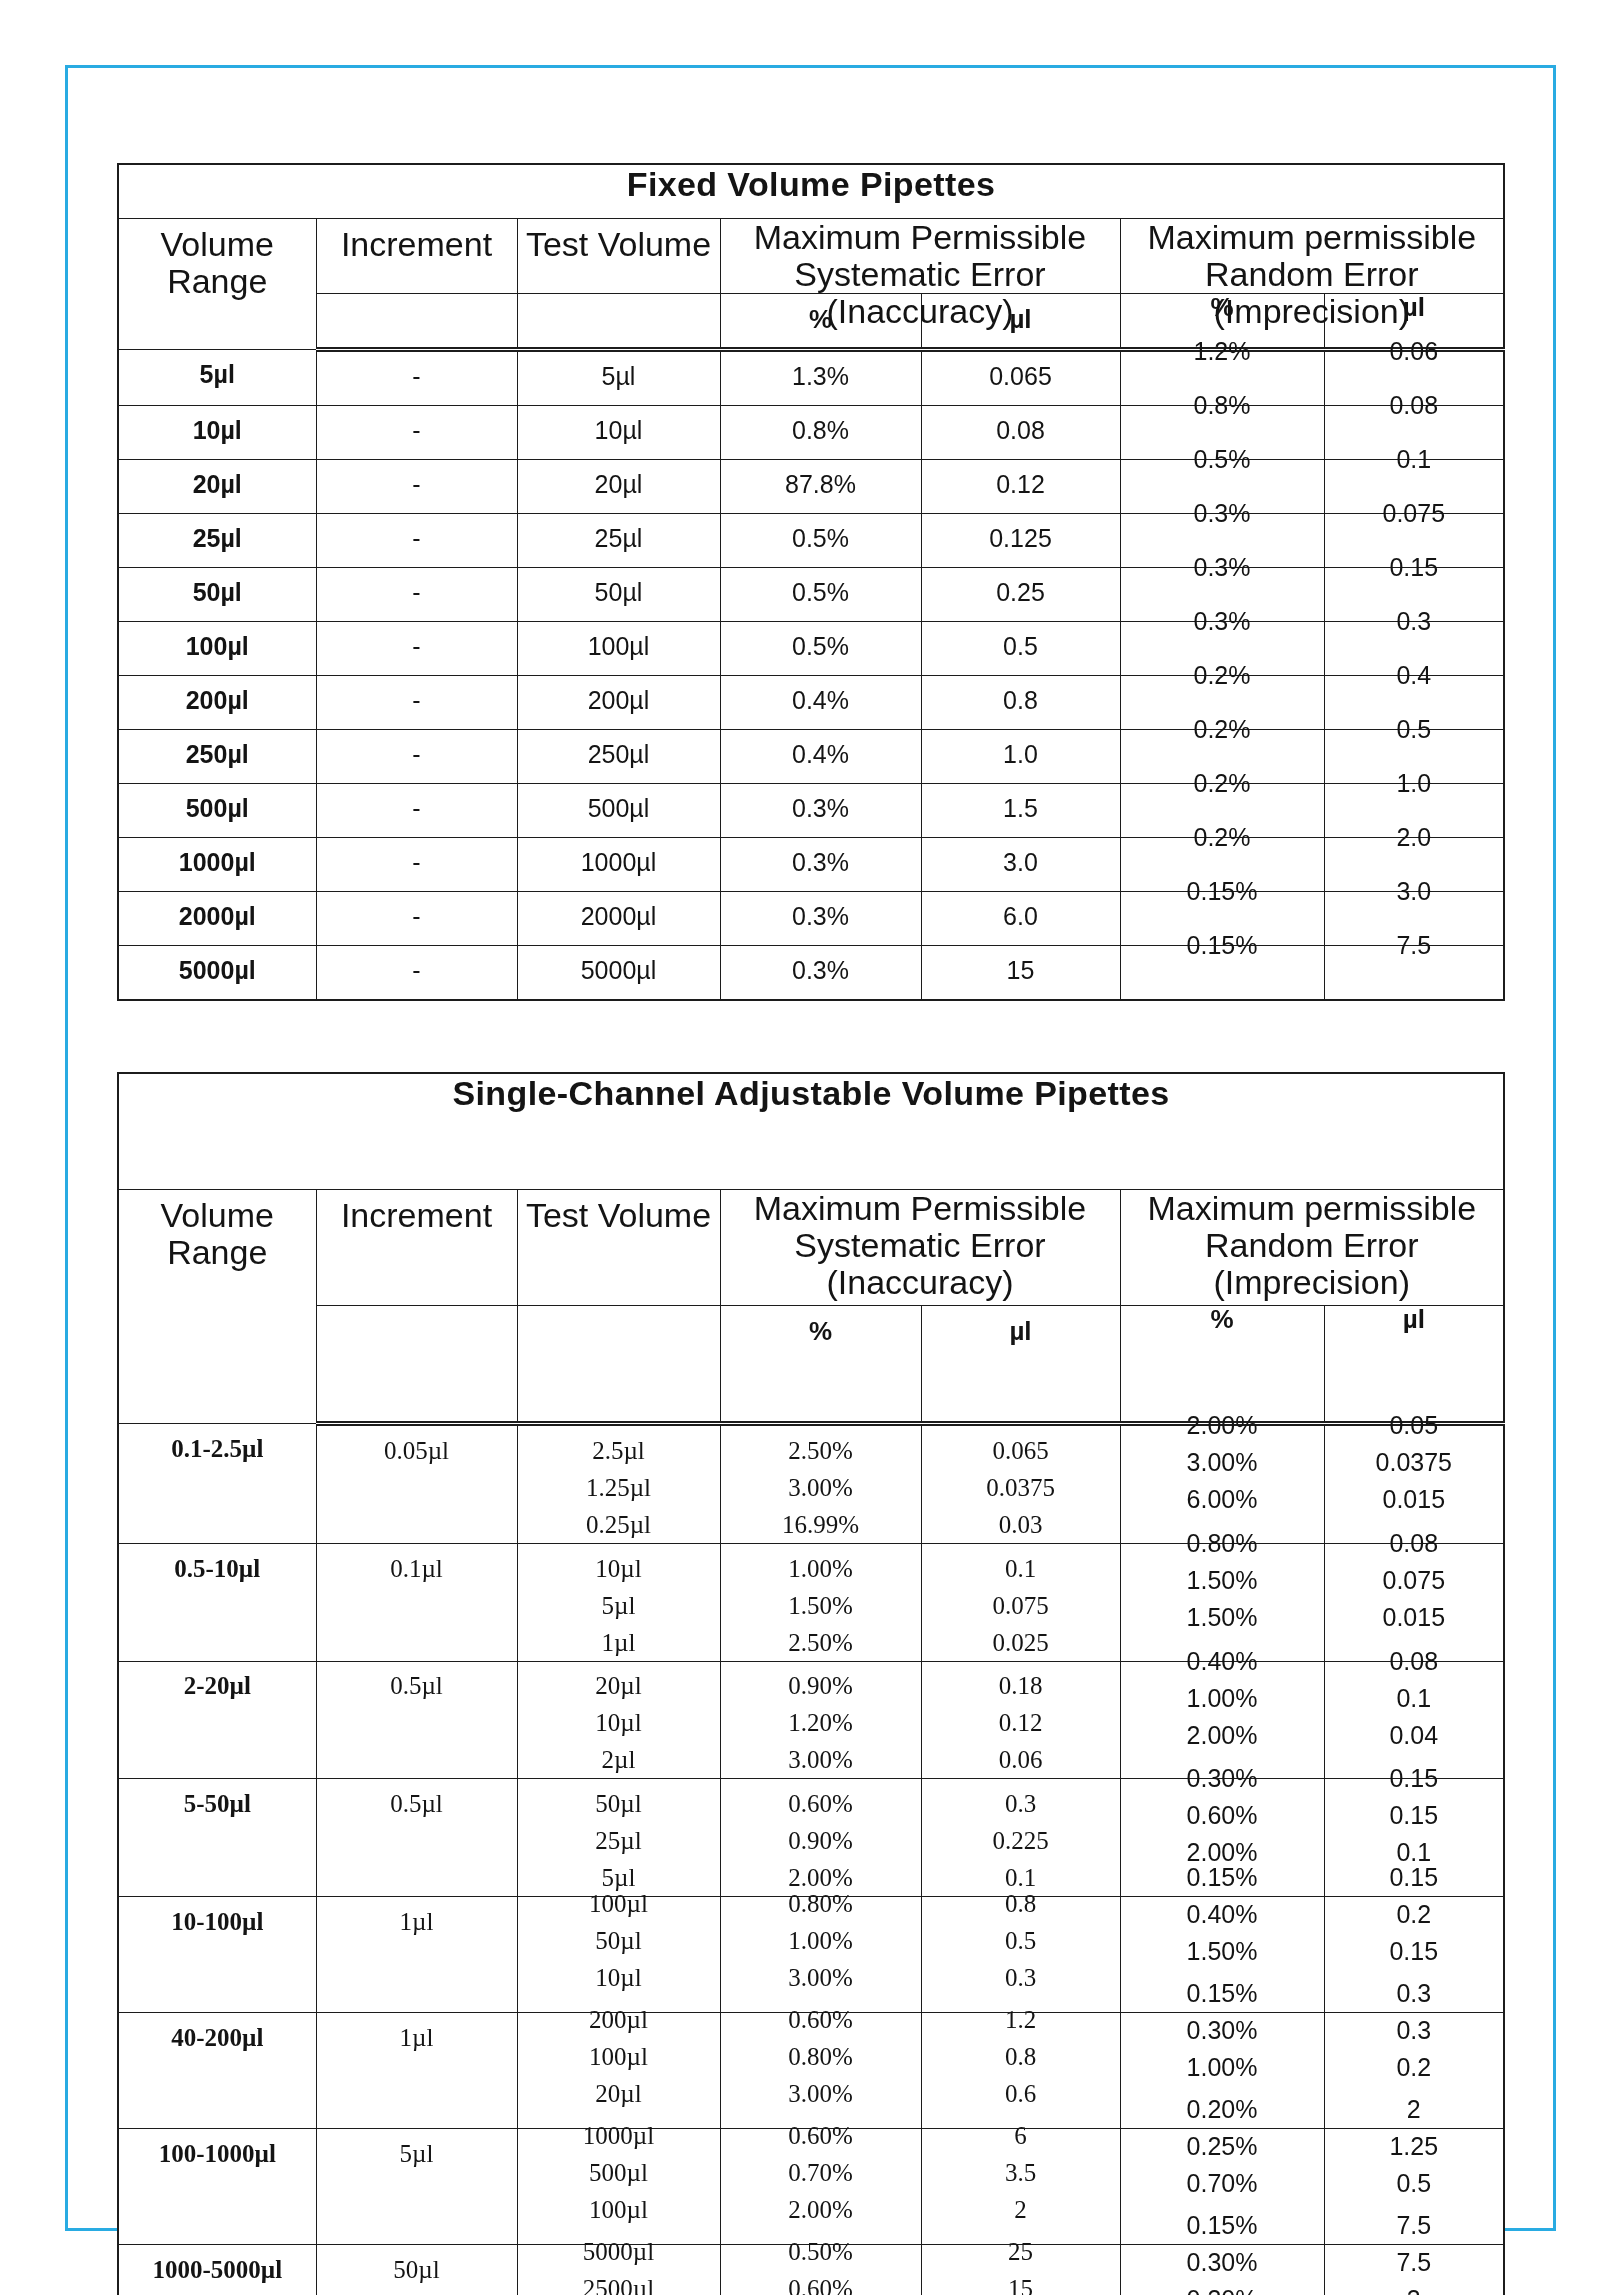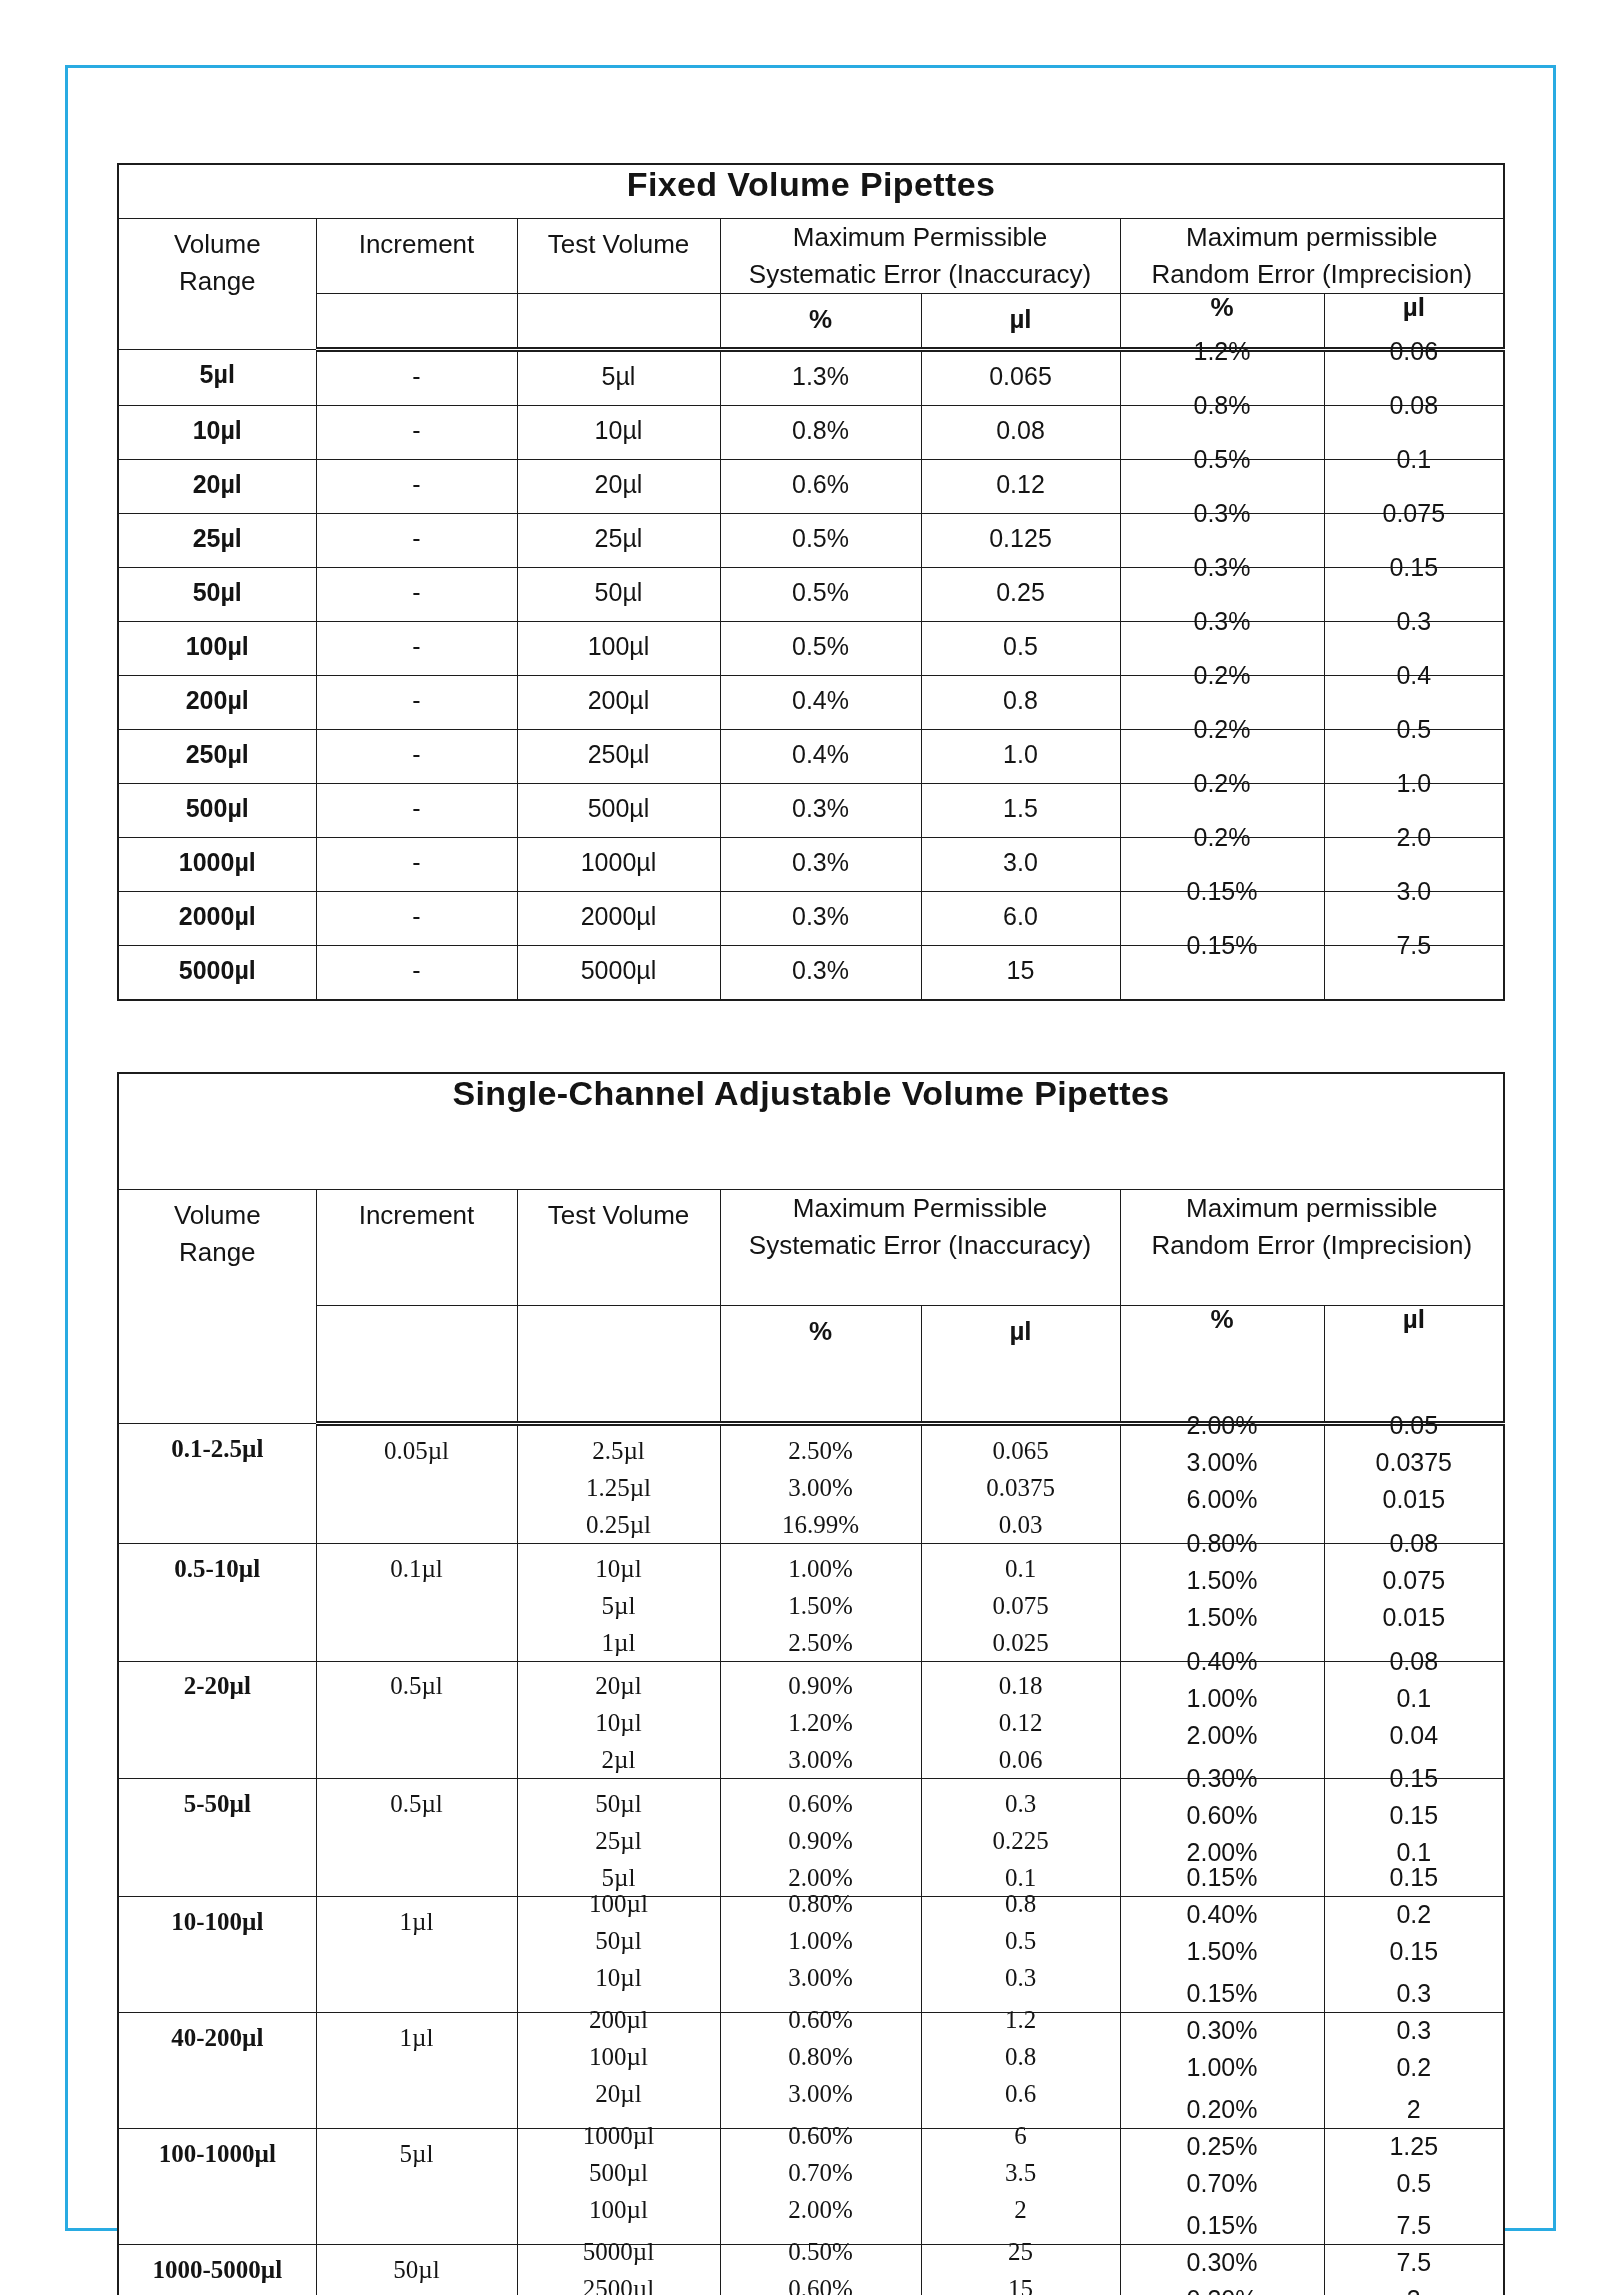--- a/index.html
+++ b/index.html
@@ -21,21 +21,21 @@
   table.spec { border:2.5px solid #1c1c1c; }
   table.spec td { border:1.7px solid #1c1c1c; padding:0; text-align:center; vertical-align:top; }
 
   
   td.title-cell {
     height:47px; vertical-align:middle; font-weight:700; font-size:34px;
     border-bottom:5px double #1c1c1c; letter-spacing:0.4px;
   }
 
   
-  tr.hdr1 td { font-size:26px; font-weight:400; }
+  tr.hdr1 td { font-size:34px; font-weight:400; }
   tr.hdr1 td.h { height:72px; }
   .hline { line-height:37px; height:37px; }
   td.vr { vertical-align:top; }
   td.vr .vr-inner { max-width:133px; margin:0 auto; padding-top:6.7px; line-height:37px; }
   .merged-hdr { padding-top:6.7px; }
   td.dbl { border-bottom:5px double #1c1c1c; }
 
   tr.hdr2 td { height:47px; border-bottom:5px double #1c1c1c; font-weight:700; font-size:26px; }
   .subv { line-height:30px; }
   .subv.mid { padding-top:10px; }
@@ -201,21 +201,21 @@
               <div class="line">-</div>
             </div>
           </td>
           <td class="c-test">
             <div class="stack stack-left">
               <div class="line">20µl</div>
             </div>
           </td>
           <td class="c-sys">
             <div class="stack stack-left">
-              <div class="line">0.6%</div>
+              <div class="line">87.8%</div>
             </div>
           </td>
           <td class="c-sys">
             <div class="stack stack-left">
               <div class="line">0.12</div>
             </div>
           </td>
           <td class="c-rnd">
             <div class="stack stack-rand">
               <div class="line">0.5%</div>

